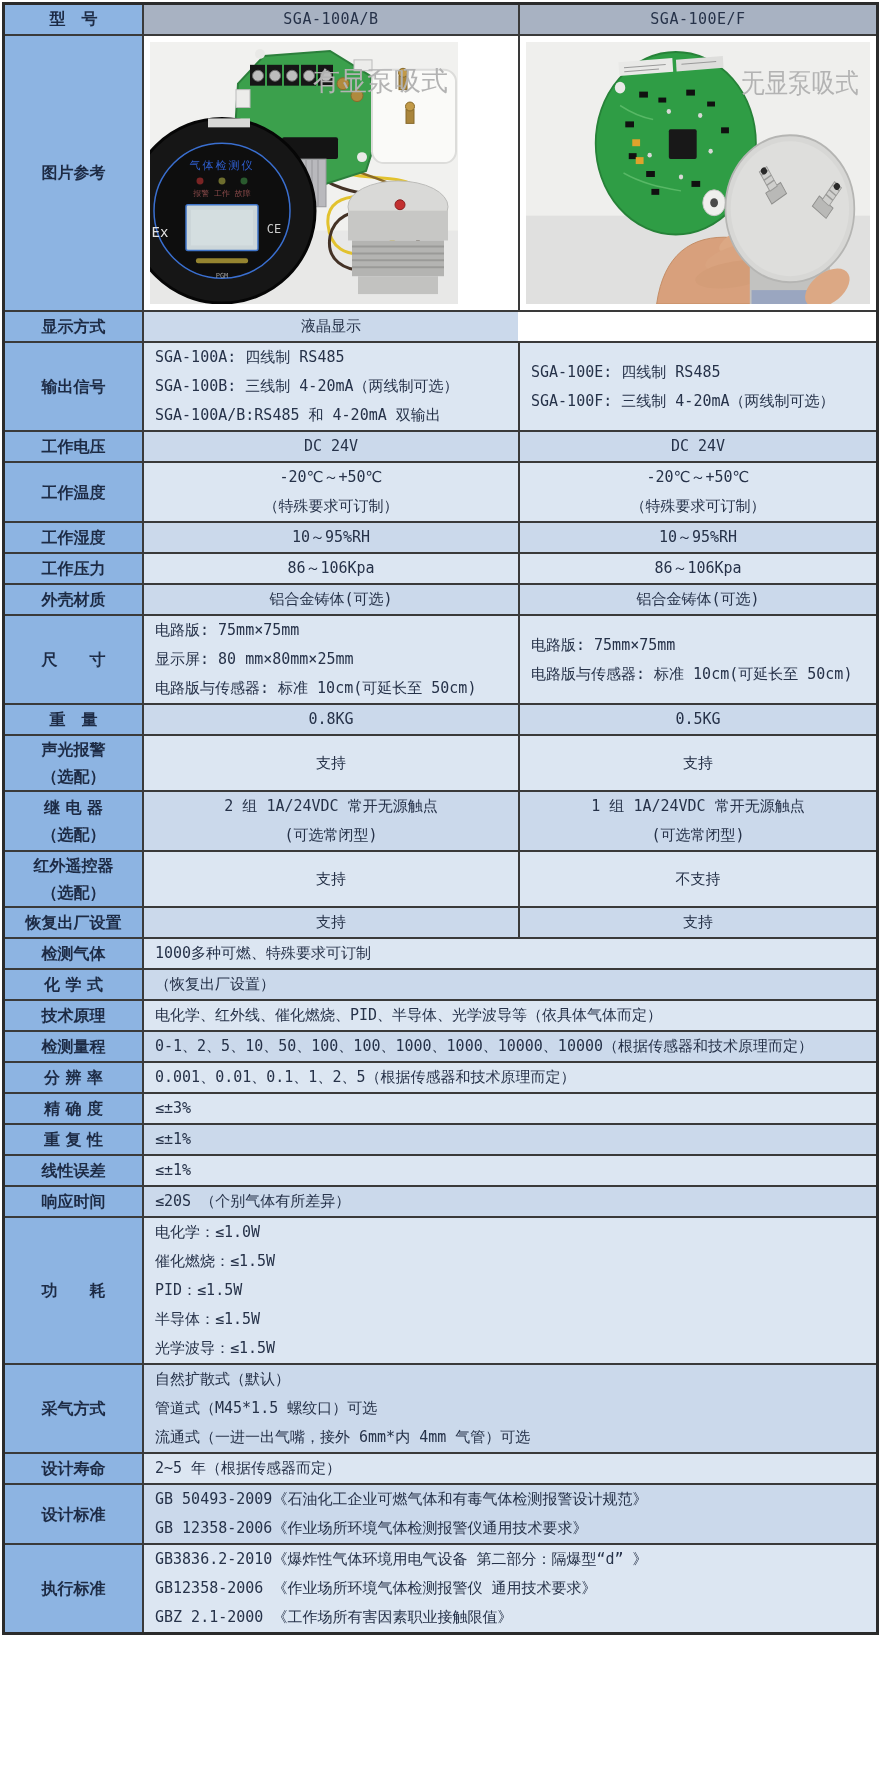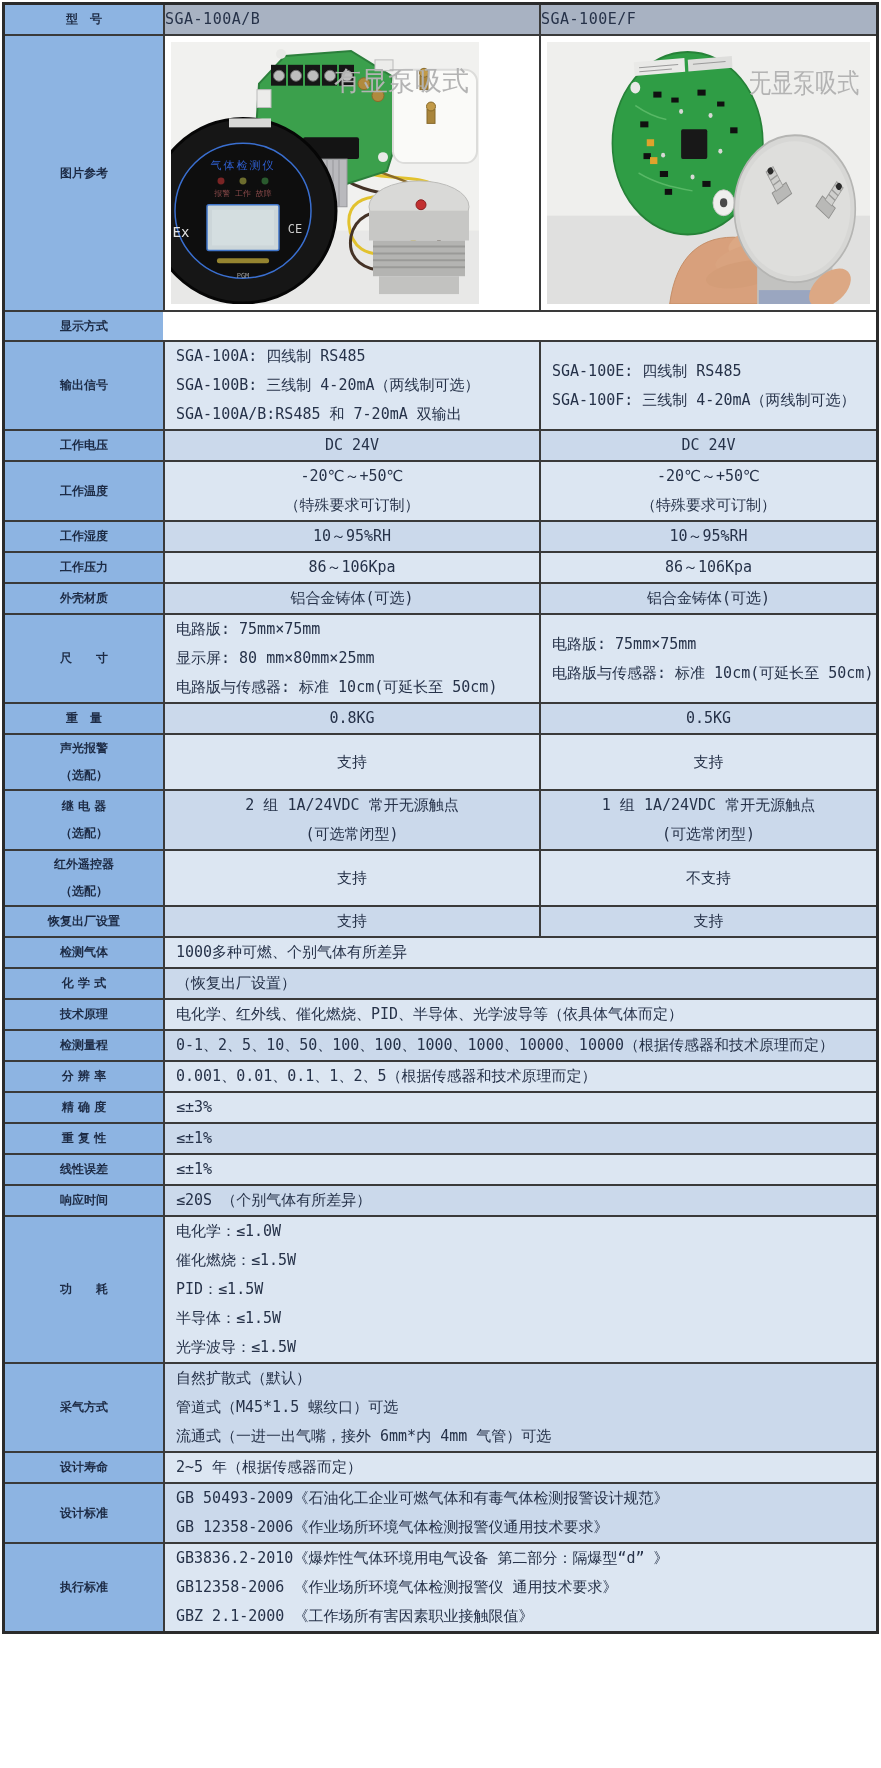--- a/index.html
+++ b/index.html
@@ -18,30 +18,30 @@
   }
   .row {
     display: flex;
     border-top: 2px solid var(--border, #3a3a3a);
     min-height: 30px;
     align-items: stretch;
   }
   .row:first-child { border-top: none; }
 
   .label-cell {
-    width: 158px;
+    width: 137px;
     flex: none;
     background: var(--label-bg, #8db4e2);
     display: flex;
     flex-direction: column;
     justify-content: center;
     align-items: center;
     text-align: center;
     font-weight: bold;
-    font-size: 12px;
+    font-size: 16px;
     color: var(--label-text, #1d2b45);
     font-family: "DejaVu Sans", "Liberation Sans", sans-serif;
   }
   .lab-line { line-height: 27px; white-space: pre; }
 
   .value-cell {
     border-left: 2px solid var(--border, #3a3a3a);
     display: flex;
     flex-direction: column;
     justify-content: center;
@@ -52,21 +52,21 @@
   .full { flex: 1; }
   .v-line { line-height: 29px; white-space: nowrap; }
   .align-center .v-line { text-align: center; }
   .align-left .v-line, .full .v-line { text-align: left; padding-left: 11px; }
 
   .shade-mid  .value-cell { background: var(--row-mid,  #cbd9eb); }
   .shade-light .value-cell { background: var(--row-light, #dce6f2); }
 
   .header-row { min-height: 29px; }
   .header-row .value-cell { background: var(--model-bg, #a8b2c2); }
-  .model-cell { font-size: 15px; letter-spacing: 0.5px; }
+  .model-cell { align-items: center; font-size: 15px; letter-spacing: 0.5px; }
 
   .image-row { height: 276px; }
   .image-row .value-cell { background: #ffffff; justify-content: flex-start; padding: 6px; }
   .photo-box { height: 264px; overflow: hidden; }
   .photo-left { width: 308px; }
   .photo-right { width: 100%; }
   .photo-box svg { display: block; width: 100%; height: 100%; }
 </style>
 </head>
 <body>
@@ -238,29 +238,32 @@
           <text x="382" y="50" text-anchor="end" font-size="27" fill="#b3b3b3" font-family="DejaVu Sans, sans-serif">无显泵吸式</text>
         </svg>
       </div>
     </div>
   </div>
 
   <div class="row shade-mid">
       <div class="label-cell">
         <div class="lab-line">显示方式</div>
       </div>
+      <div class="value-cell colA align-center">
+        <div class="v-line">液晶显示</div>
+      </div>
     </div>
     <div class="row shade-light">
       <div class="label-cell">
         <div class="lab-line">输出信号</div>
       </div>
       <div class="value-cell colA align-left">
         <div class="v-line">SGA-100A: 四线制 RS485</div>
         <div class="v-line">SGA-100B: 三线制 4-20mA（两线制可选）</div>
-        <div class="v-line">SGA-100A/B:RS485 和 7-20mA 双输出</div>
+        <div class="v-line">SGA-100A/B:RS485 和 4-20mA 双输出</div>
       </div>
       <div class="value-cell colB align-left">
         <div class="v-line">SGA-100E: 四线制 RS485</div>
         <div class="v-line">SGA-100F: 三线制 4-20mA（两线制可选）</div>
       </div>
     </div>
     <div class="row shade-mid">
       <div class="label-cell">
         <div class="lab-line">工作电压</div>
       </div>
@@ -389,21 +392,21 @@
       </div>
       <div class="value-cell colB align-center">
         <div class="v-line">支持</div>
       </div>
     </div>
     <div class="row shade-light">
       <div class="label-cell">
         <div class="lab-line">检测气体</div>
       </div>
       <div class="value-cell full align-left">
-        <div class="v-line">1000多种可燃、个别气体有所差异</div>
+        <div class="v-line">1000多种可燃、特殊要求可订制</div>
       </div>
     </div>
     <div class="row shade-mid">
       <div class="label-cell">
         <div class="lab-line">化 学 式</div>
       </div>
       <div class="value-cell full align-left">
         <div class="v-line">（恢复出厂设置）</div>
       </div>
     </div>

